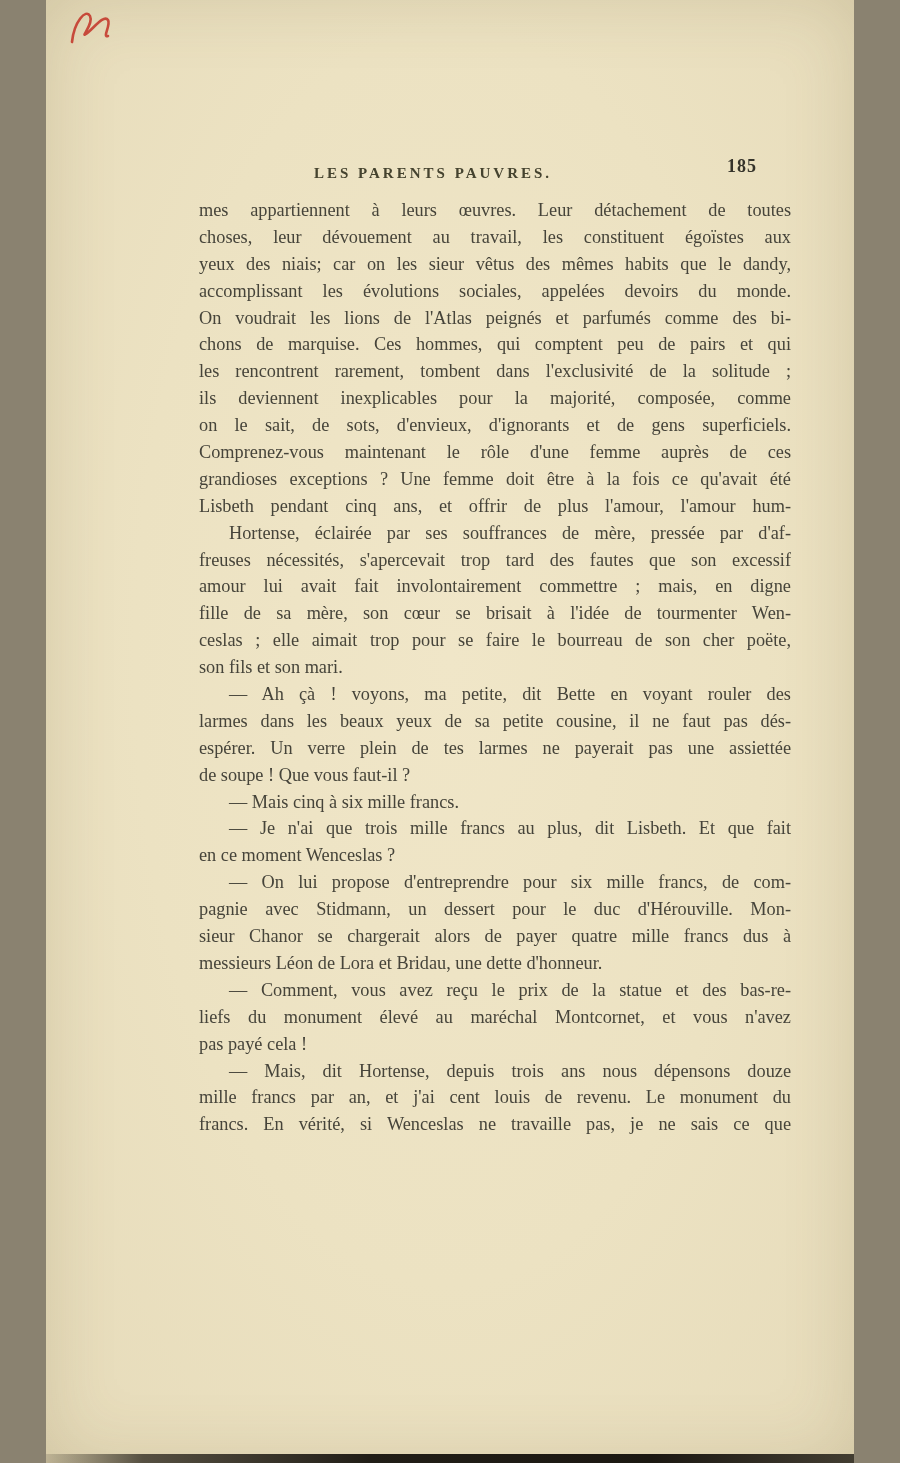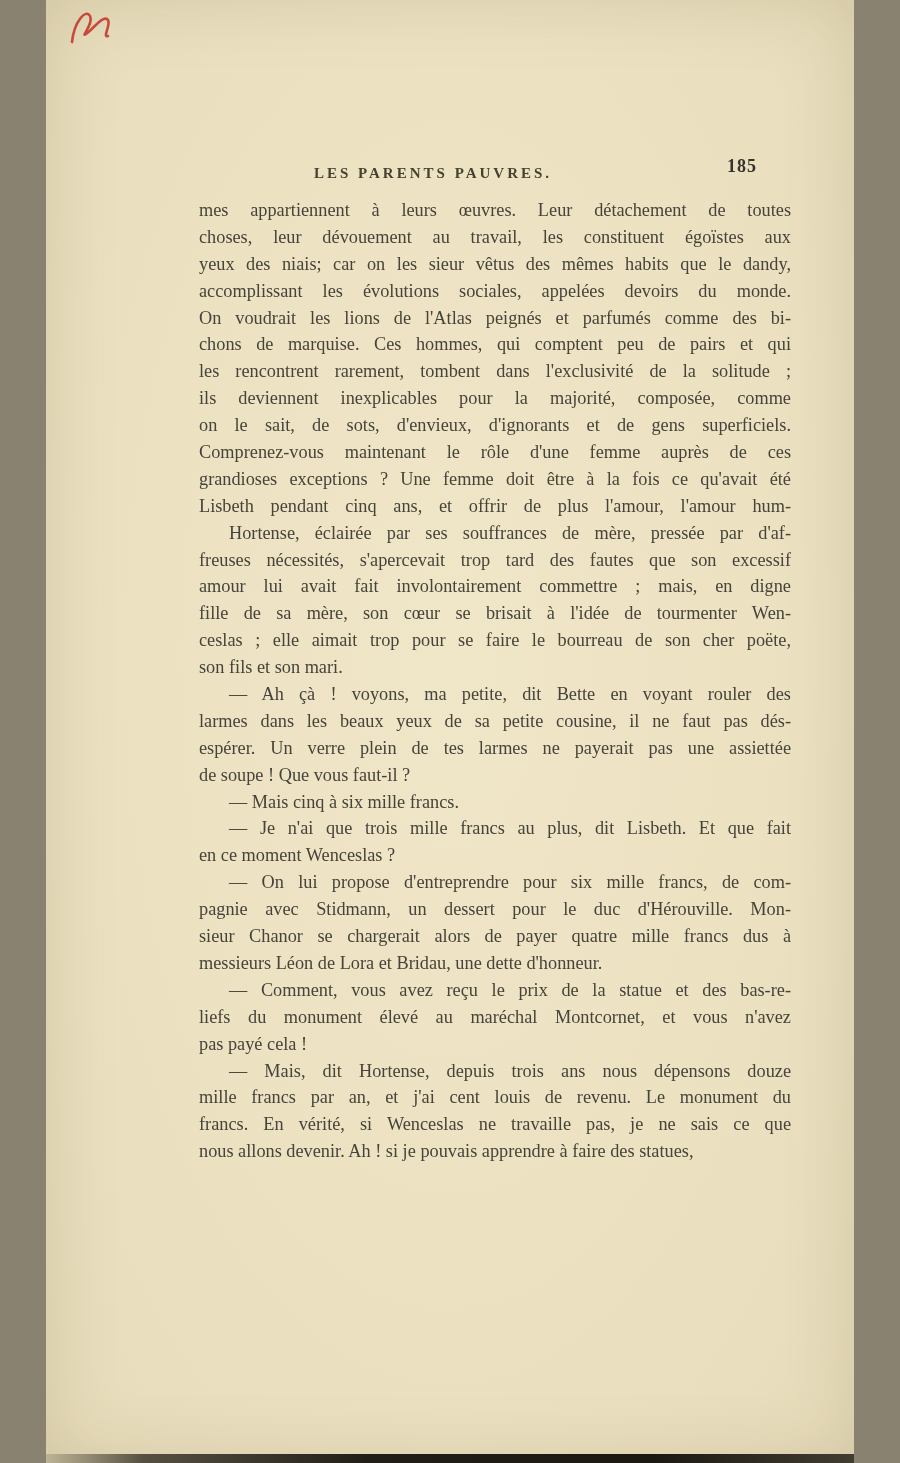--- a/index.html
+++ b/index.html
@@ -144,18 +144,17 @@
       <div class="line indent">— On lui propose d'entreprendre pour six mille francs, de com-</div>
       <div class="line">pagnie avec Stidmann, un dessert pour le duc d'Hérouville. Mon-</div>
       <div class="line">sieur Chanor se chargerait alors de payer quatre mille francs dus à</div>
       <div class="line last">messieurs Léon de Lora et Bridau, une dette d'honneur.</div>
       <div class="line indent">— Comment, vous avez reçu le prix de la statue et des bas-re-</div>
       <div class="line">liefs du monument élevé au maréchal Montcornet, et vous n'avez</div>
       <div class="line last">pas payé cela !</div>
       <div class="line indent">— Mais, dit Hortense, depuis trois ans nous dépensons douze</div>
       <div class="line">mille francs par an, et j'ai cent louis de revenu. Le monument du</div>
       <div class="line">francs. En vérité, si Wenceslas ne travaille pas, je ne sais ce que</div>
-      <div class="line last">nous allons devenir. Ah ! si je pouvais apprendre à faire des statues,</div>
     </div>
 
   <div class="bottom-scan-edge"></div>
 
 </div>
 
 </body></html>

